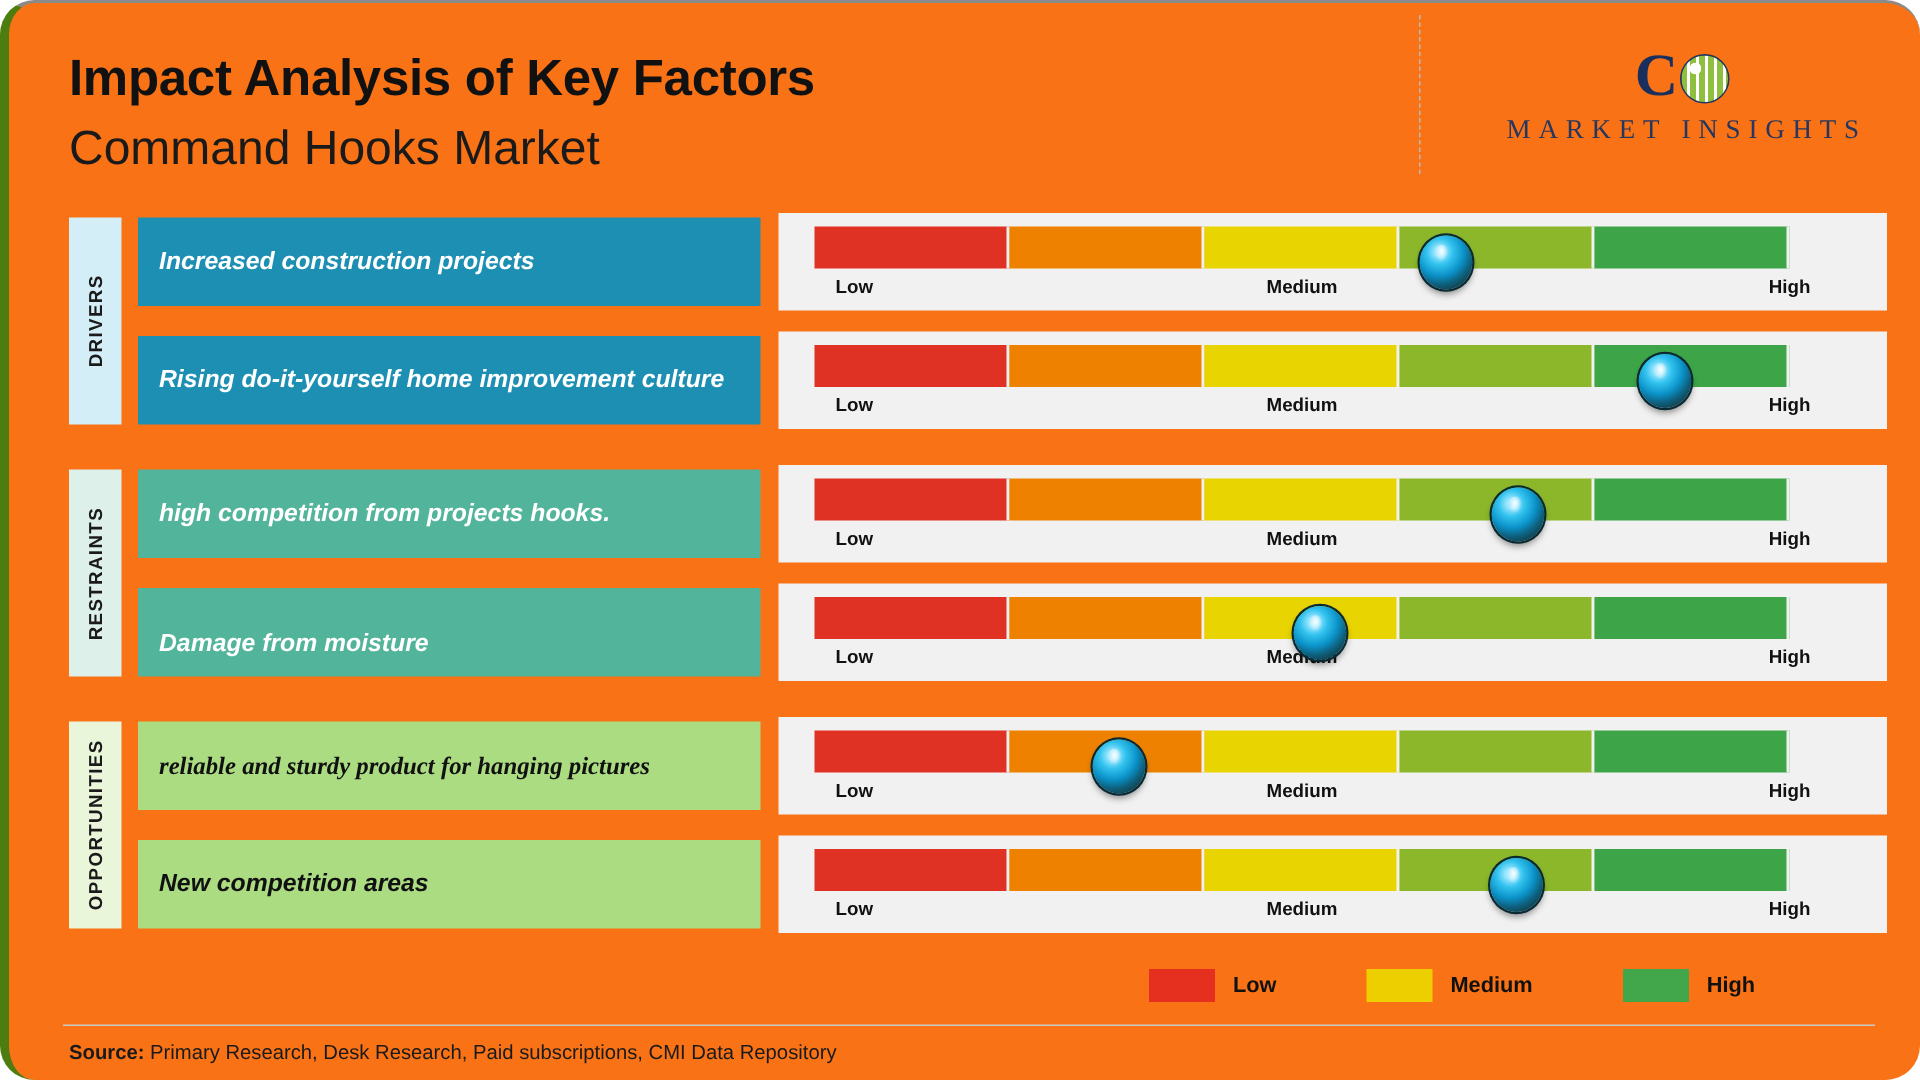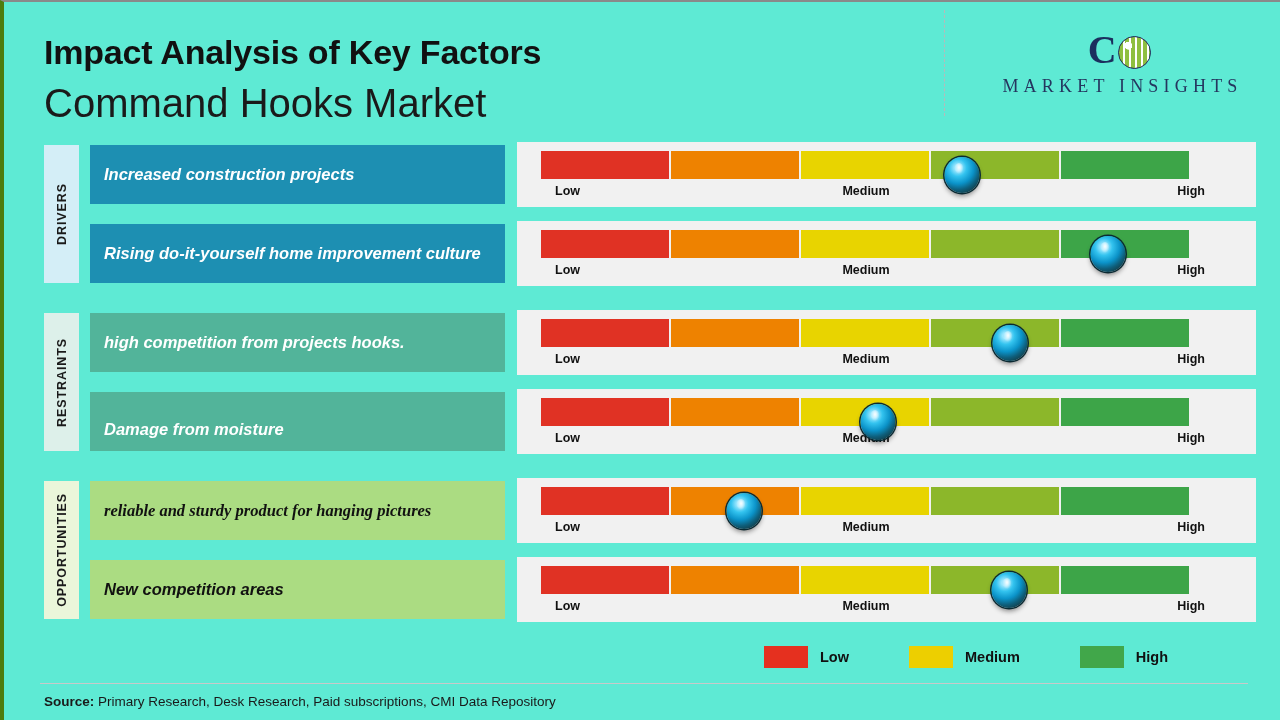--- a/index.html
+++ b/index.html
@@ -5,33 +5,34 @@
   * { box-sizing: border-box; margin: 0; padding: 0; }
   html, body {
     width: 1280px; height: 720px;
     background: #ffffff;
     font-family: "Liberation Sans", sans-serif;
     overflow: hidden;
   }
   #slide {
     position: relative;
     width: 1280px; height: 720px;
-    background: #5eead4;
-    border-left: 4px solid #4d7c0f;
+    background: #f97316;
+    border-left: 6px solid #4d7c0f;
     border-top: 2px solid #8a8a8a;
+    border-radius: 23px;
   }
 
   
   #title-block { position: absolute; left: 40px; top: 30px; }
   #main-title {
     font-size: 34px; font-weight: bold; color: #111111;
     letter-spacing: -0.2px; line-height: 1.18;
   }
   #sub-title {
-    font-size: 40px; font-weight: normal; color: #1a1a1a;
+    font-size: 32px; font-weight: normal; color: #1a1a1a;
     line-height: 1.2; margin-top: 7px;
   }
 
   
   #logo-area {
     position: absolute; left: 940px; top: 8px;
     width: 330px; height: 108px;
   }
   #logo-divider {
     position: absolute; left: 0px; top: 0px;

